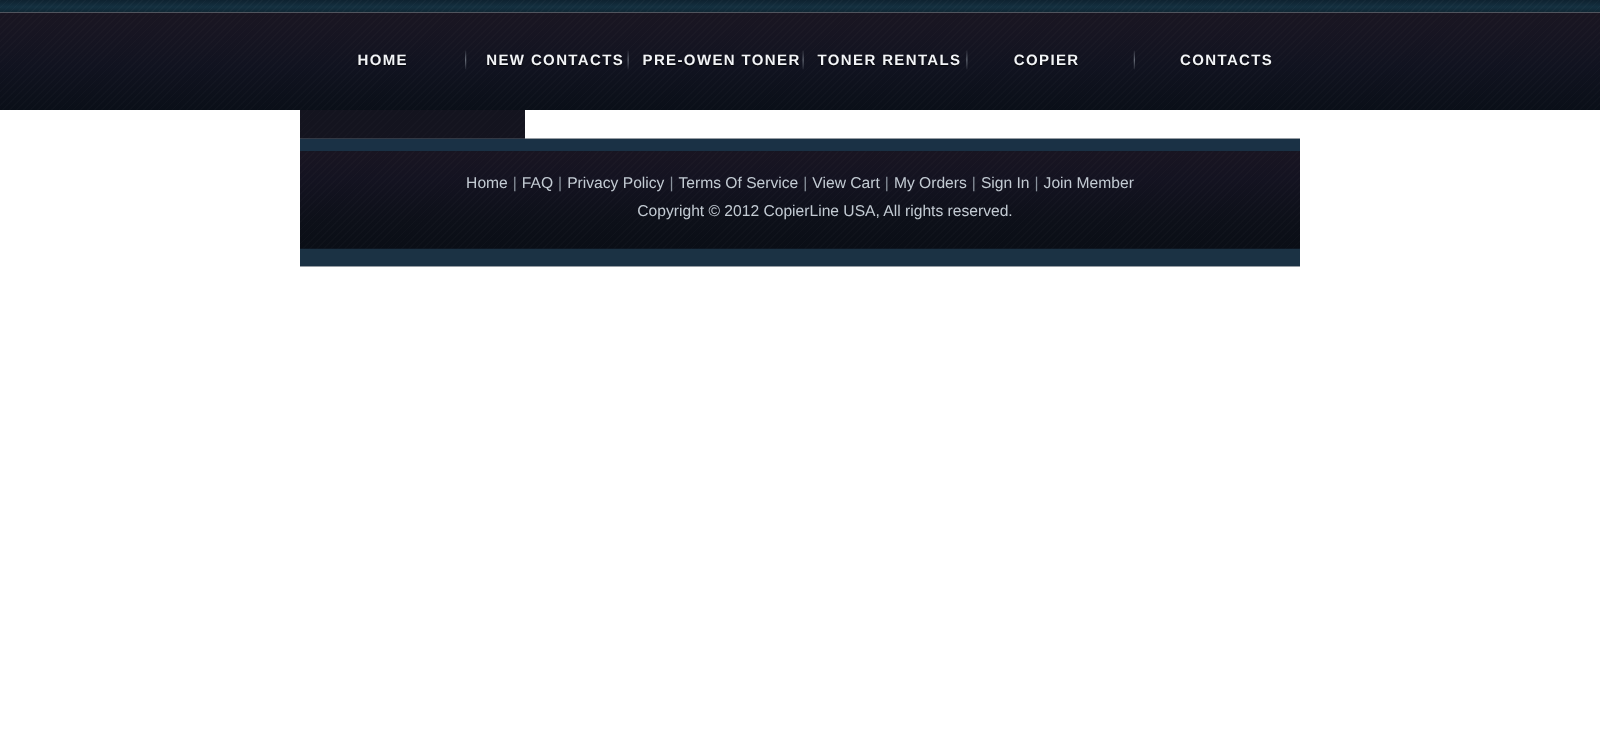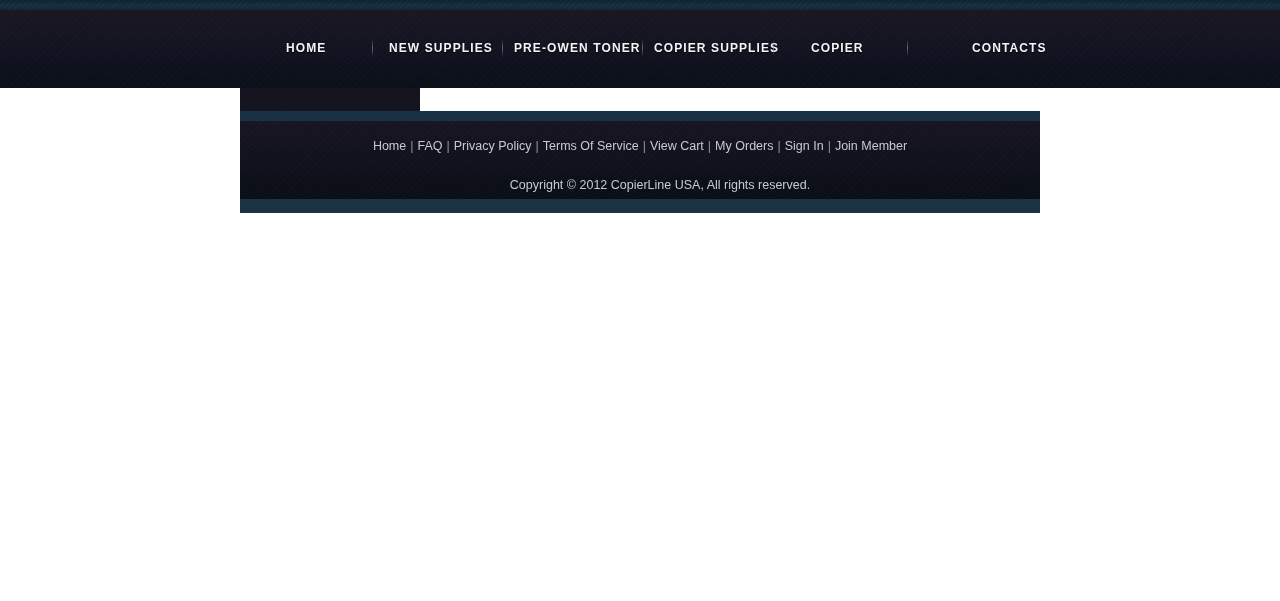--- a/index.html
+++ b/index.html
@@ -152,21 +152,21 @@
         rgba(255,255,255,0.03) 0px,
         rgba(255,255,255,0.03) 1px,
         rgba(0,0,0,0) 1px,
         rgba(0,0,0,0) 4px),
       linear-gradient(to bottom, #16real 0%, #1b3purple 0%, #1b3244 40%, #15293a 100%);
     background-color: #1b3244;
   }
 
   .footer-links {
     margin: 0;
-    padding: 16px;
+    padding: 0;
     list-style: none;
     display: block;
     padding-top: 17px;
     line-height: 16px;
     font-size: 0;
   }
   .footer-links li {
     display: inline;
     font-size: 0;
   }
@@ -196,25 +196,25 @@
 </style>
 </head>
 <body>
 
 <div class="top-strip"></div>
 
 <div class="navbar">
   <ul class="nav-list" id="nav-list">
 
   <li class="nav-item" style="left: 286px;">HOME</li>
-      <li class="nav-item" style="left: 389px;">NEW SUPPLIES</li>
+      <li class="nav-item" style="left: 389px;">NEW CONTACTS</li>
       <li class="nav-item" style="left: 514px;">PRE-OWEN TONER</li>
-      <li class="nav-item" style="left: 654px;">COPIER SUPPLIES</li>
+      <li class="nav-item" style="left: 654px;">TONER RENTALS</li>
       <li class="nav-item" style="left: 811px;">COPIER</li>
-      <li class="nav-item" style="left: 972px;">CONTACTS</li>
+      <li class="nav-item" style="left: 944px;">CONTACTS</li>
       <li class="nav-sep" style="left: 372px;"></li>
       <li class="nav-sep" style="left: 502px;"></li>
       <li class="nav-sep" style="left: 642px;"></li>
       <li class="nav-sep" style="left: 773px;"></li>
       <li class="nav-sep" style="left: 907px;"></li>
     </ul>
 </div>
 
 <div class="sidebar-stub"></div>
 

